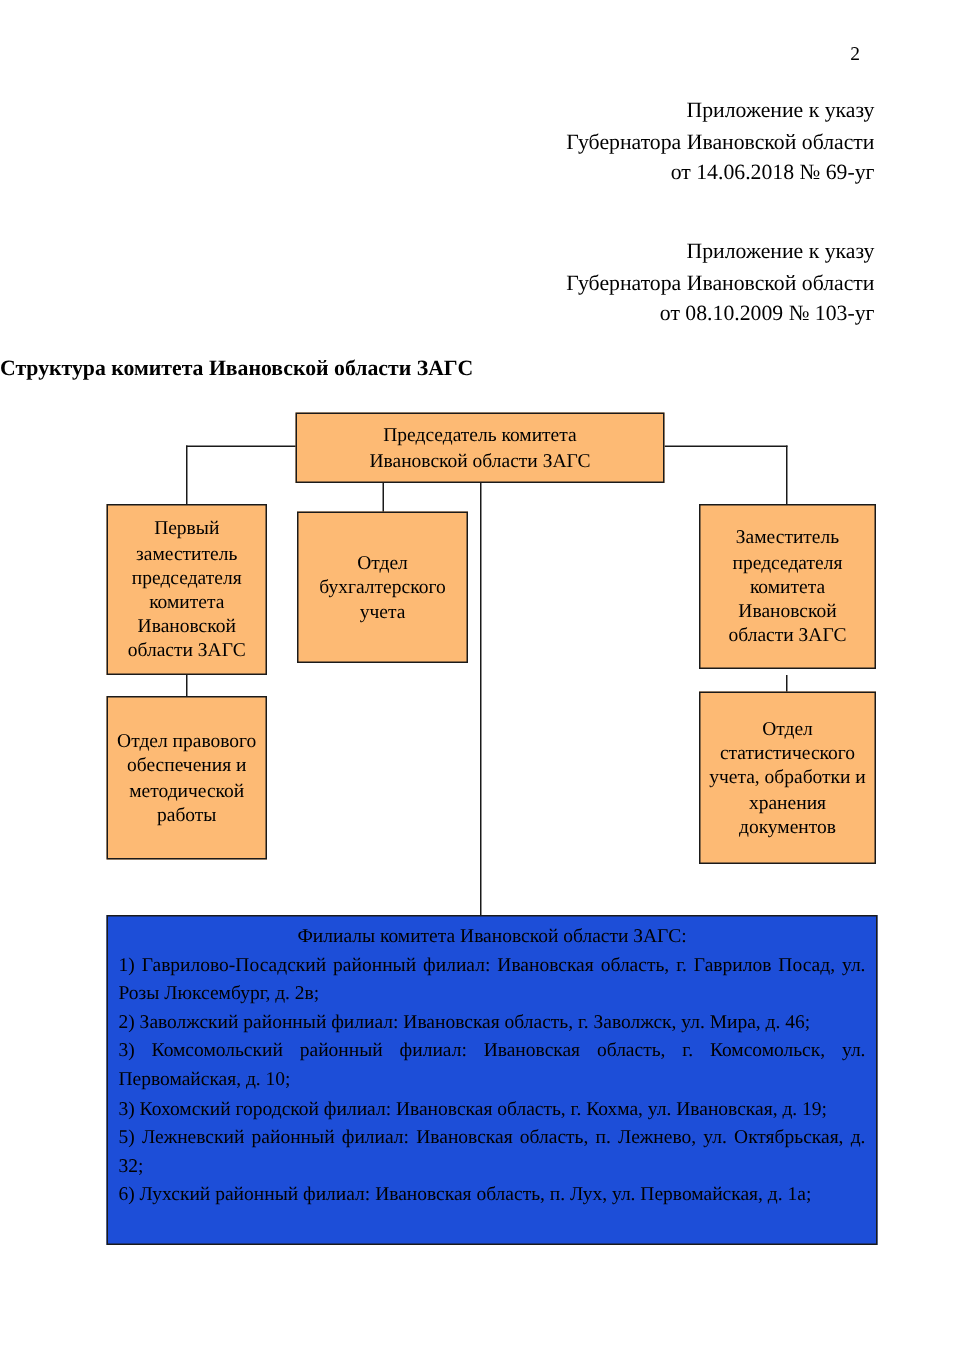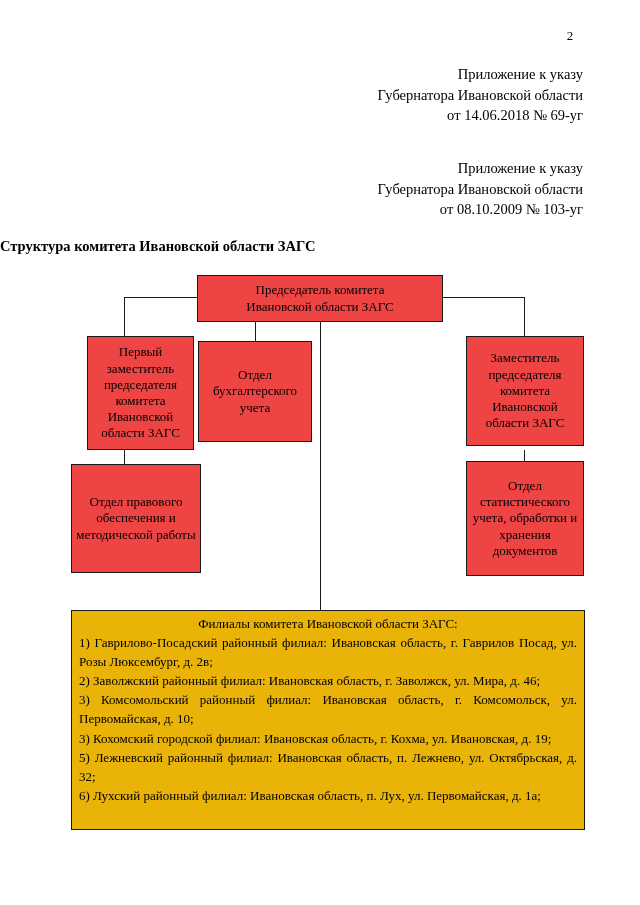--- a/index.html
+++ b/index.html
@@ -57,38 +57,38 @@
     position: absolute;
     left: 0;
     top: 0;
     width: 640px;
     height: 905px;
   }
 
   .node {
     position: absolute;
     border: 1.4px solid #1a1a1a;
-    background: #ef4444;
+    background: #fdba74;
     display: flex;
     align-items: center;
     justify-content: center;
     text-align: center;
     font-size: 13px;
     line-height: 16.2px;
     z-index: 2;
     padding: 2px 3px;
   }
   .node .label { display: block; width: 100%; }
 
   
   #node-chairman   { left: 197px; top: 275px;  width: 246px; height: 47px;  }
-  #node-first-dep  { left: 87px;  top: 336px;  width: 107px; height: 114px; }
+  #node-first-dep  { left: 71px;  top: 336px;  width: 107px; height: 114px; }
   #node-accounting { left: 198px; top: 341px;  width: 114px; height: 101px; }
   #node-deputy     { left: 466px; top: 336px;  width: 118px; height: 110px; }
-  #node-legal      { left: 71px;  top: 464px;  width: 130px; height: 109px; }
+  #node-legal      { left: 71px;  top: 464px;  width: 107px; height: 109px; }
   #node-statistics { left: 466px; top: 461px;  width: 118px; height: 115px; align-items: center; }
 
   
   .ln { position: absolute; background: #1a1a1a; z-index: 1; }
   .ln-h { height: 1.4px; }
   .ln-v { width: 1.4px; }
 
   
   #ln-bus-left   { left: 124px; top: 297px; width: 74px;  }
   #ln-bus-right  { left: 443px; top: 297px; width: 82px;  }
@@ -104,21 +104,21 @@
   #ln-join-right { left: 524px; top: 450px; height: 12px; }
 
   
   #branches-box {
     position: absolute;
     left: 71px;
     top: 610px;
     width: 514px;
     height: 220px;
     border: 1.4px solid #1a1a1a;
-    background: #eab308;
+    background: #1d4ed8;
     z-index: 2;
     padding: 3px 7px 4px 7px;
     font-size: 13px;
     line-height: 19.1px;
   }
   #branches-box .branches-title {
     text-align: center;
     white-space: nowrap;
   }
   #branches-box .branch-item {

